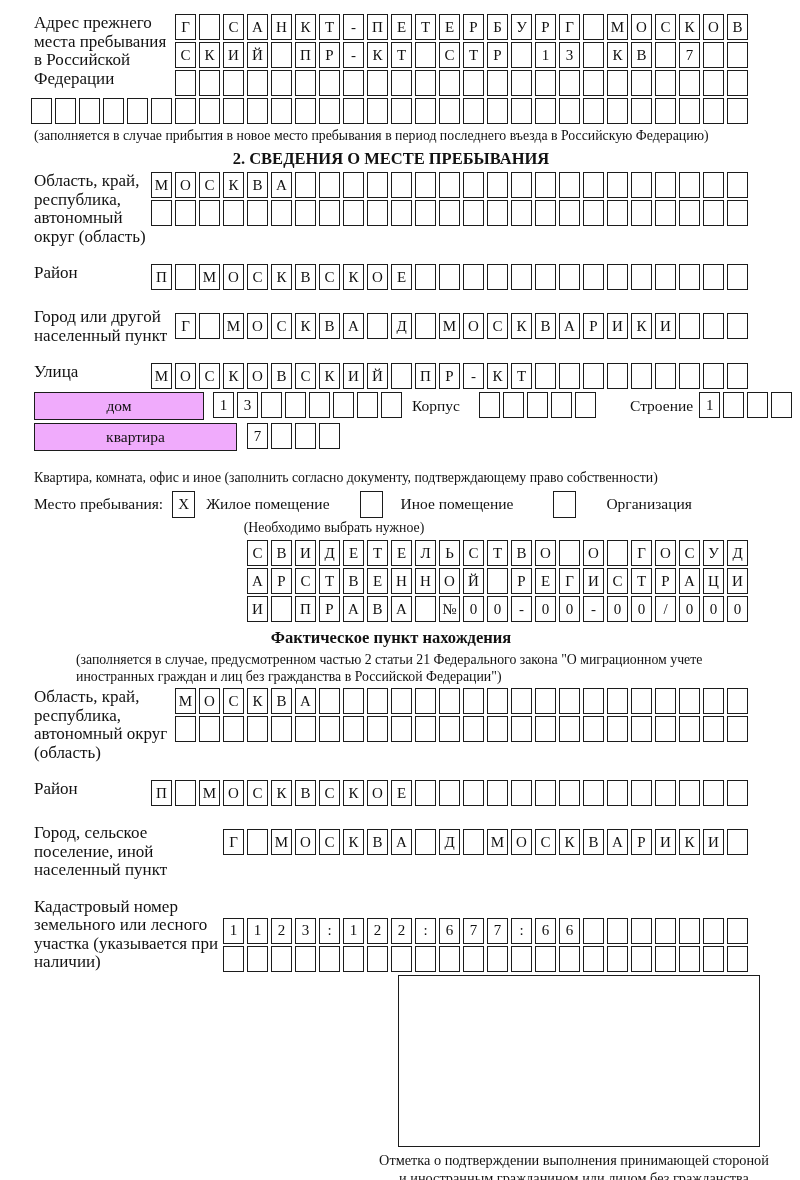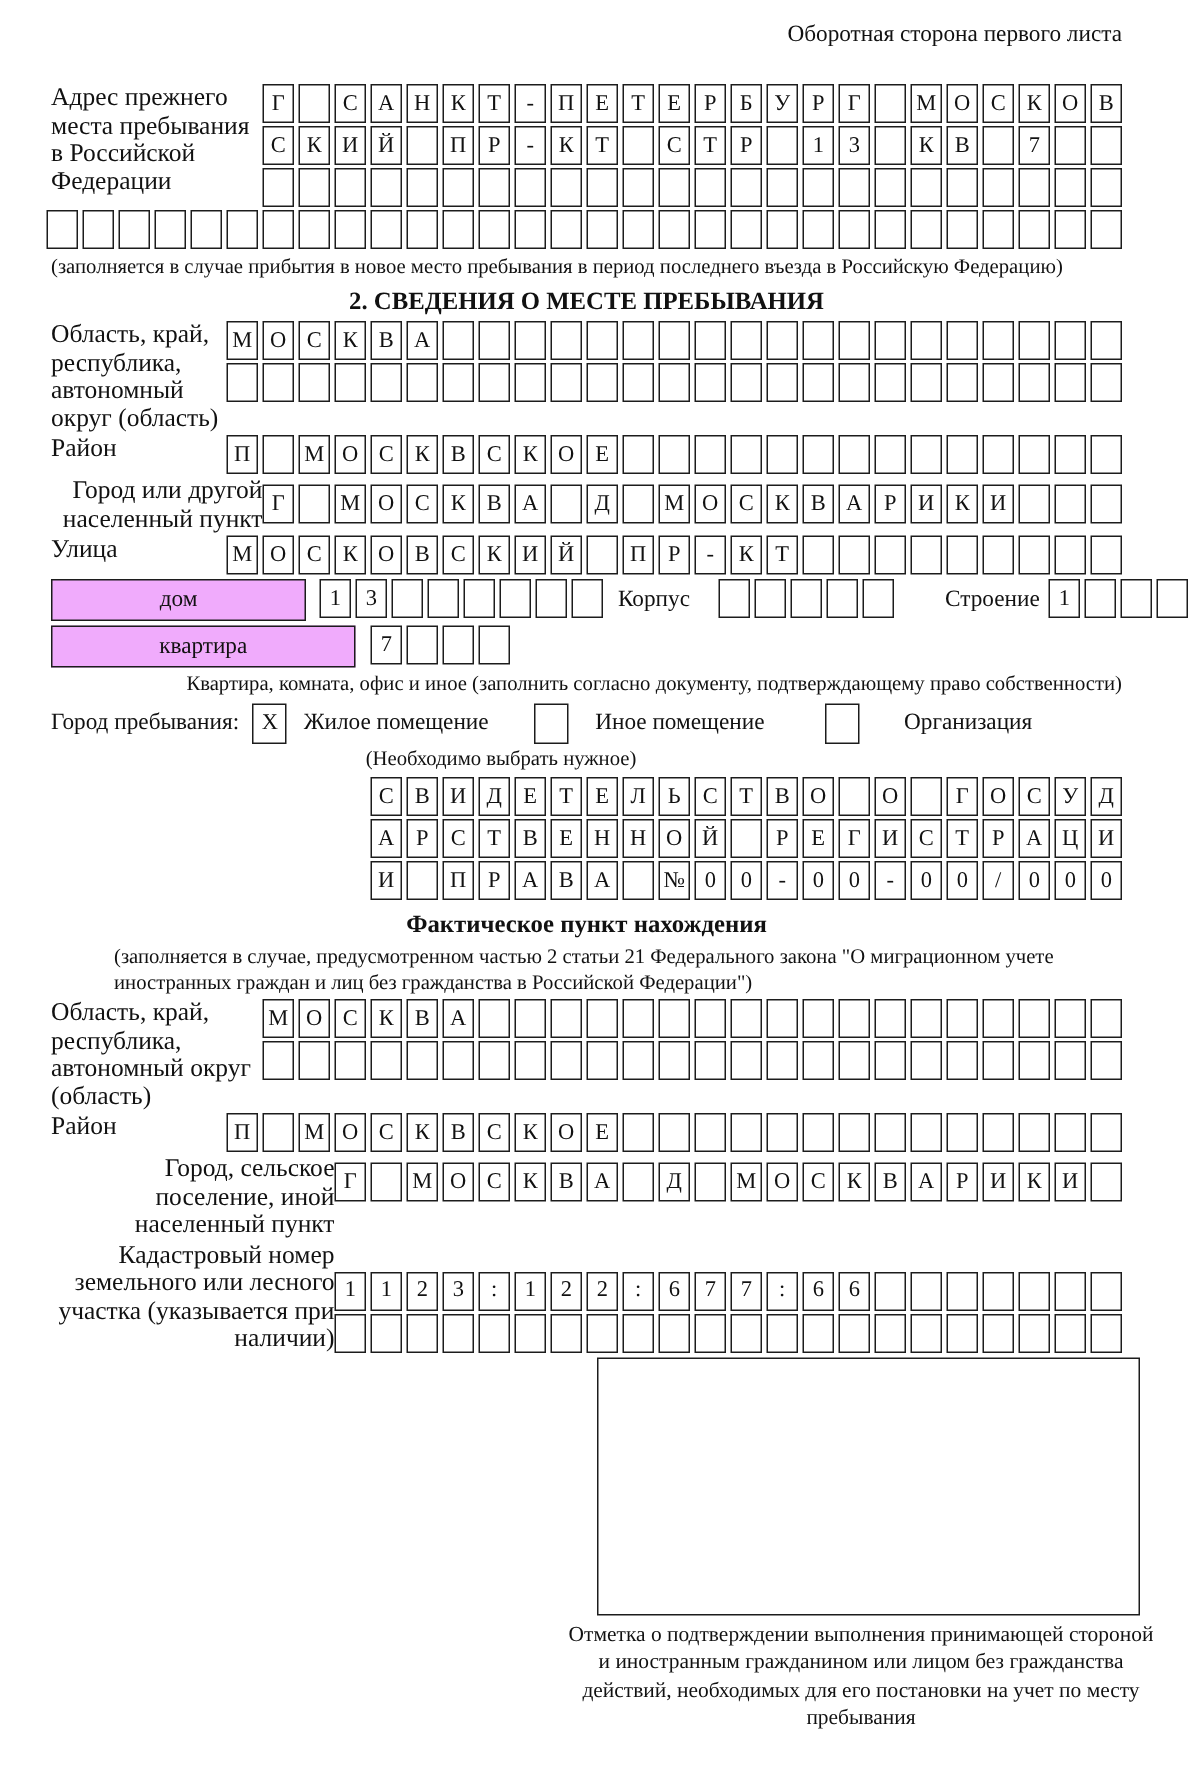--- a/index.html
+++ b/index.html
@@ -23,21 +23,21 @@
     flex:none; width:21px; height:26px; box-sizing:border-box;
     border:1.6px solid #1c1c1c; background:#fff;
     display:flex; align-items:center; justify-content:center;
     font-size:15px; line-height:1;
   }
   .fullrow { margin-top:2px; margin-left:-3px; }
   .note { font-size:13.8px; line-height:17px; }
   .note-center { text-align:left; }
   .sec-title { text-align:center; font-weight:bold; font-size:16.5px; line-height:20px; margin:5px 0 3px 0; }
 
-  .mt2{margin-top:2px;text-align:right;} .mt3{margin-top:3px;}
+  .mt2{margin-top:18px;} .mt3{margin-top:3px;}
 
   .wide-box {
     box-sizing:border-box; border:1.6px solid #1c1c1c; height:28px;
     display:flex; align-items:center; justify-content:center;
     font-size:15.5px; flex:none; background:#f0abfc;
   }
   .house-box { width:170px; margin-right:9px; }
   .apt-box   { width:203px; margin-right:10px; }
   .inline-lbl { font-size:15.5px; line-height:28px; white-space:nowrap; }
 
@@ -65,21 +65,20 @@
   .stamp-caption {
     width:392px; margin-left:auto; margin-right:-22px; margin-top:4px;
     text-align:center; font-size:14.3px; line-height:18.5px;
   }
 </style>
 </head>
 <body>
 
 <div class="page">
 
-  <div class="top-note">Оборотная сторона первого листа</div>
 
   <div class="row">
     <div class="label" style="width:141px;">Адрес прежнего места пребывания в Российской Федерации</div>
     <div class="cellcol">
       <div class="cells">
           <span class="cell">Г</span>
           <span class="cell"></span>
           <span class="cell">С</span>
           <span class="cell">А</span>
           <span class="cell">Н</span>
@@ -379,21 +378,21 @@
     <div class="cells">
         <span class="cell">7</span>
         <span class="cell"></span>
         <span class="cell"></span>
         <span class="cell"></span>
       </div>
   </div>
   <div class="note mt2">Квартира, комната, офис и иное (заполнить согласно документу, подтверждающему право собственности)</div>
 
   <div class="stay-row">
-    <span class="inline-lbl" style="margin-right:9px;">Город пребывания:</span>
+    <span class="inline-lbl" style="margin-right:9px;">Место пребывания:</span>
     <span class="checkbox">X</span>
     <span class="inline-lbl" style="margin:0 30px 0 11px;">Жилое помещение</span>
     <span class="checkbox"></span>
     <span class="inline-lbl" style="margin:0 40px 0 18px;">Иное помещение</span>
     <span class="checkbox"></span>
     <span class="inline-lbl" style="margin-left:30px;">Организация</span>
   </div>
   <div class="note note-center stay-note">(Необходимо выбрать нужное)</div>
 
   <div class="row doc-row">

